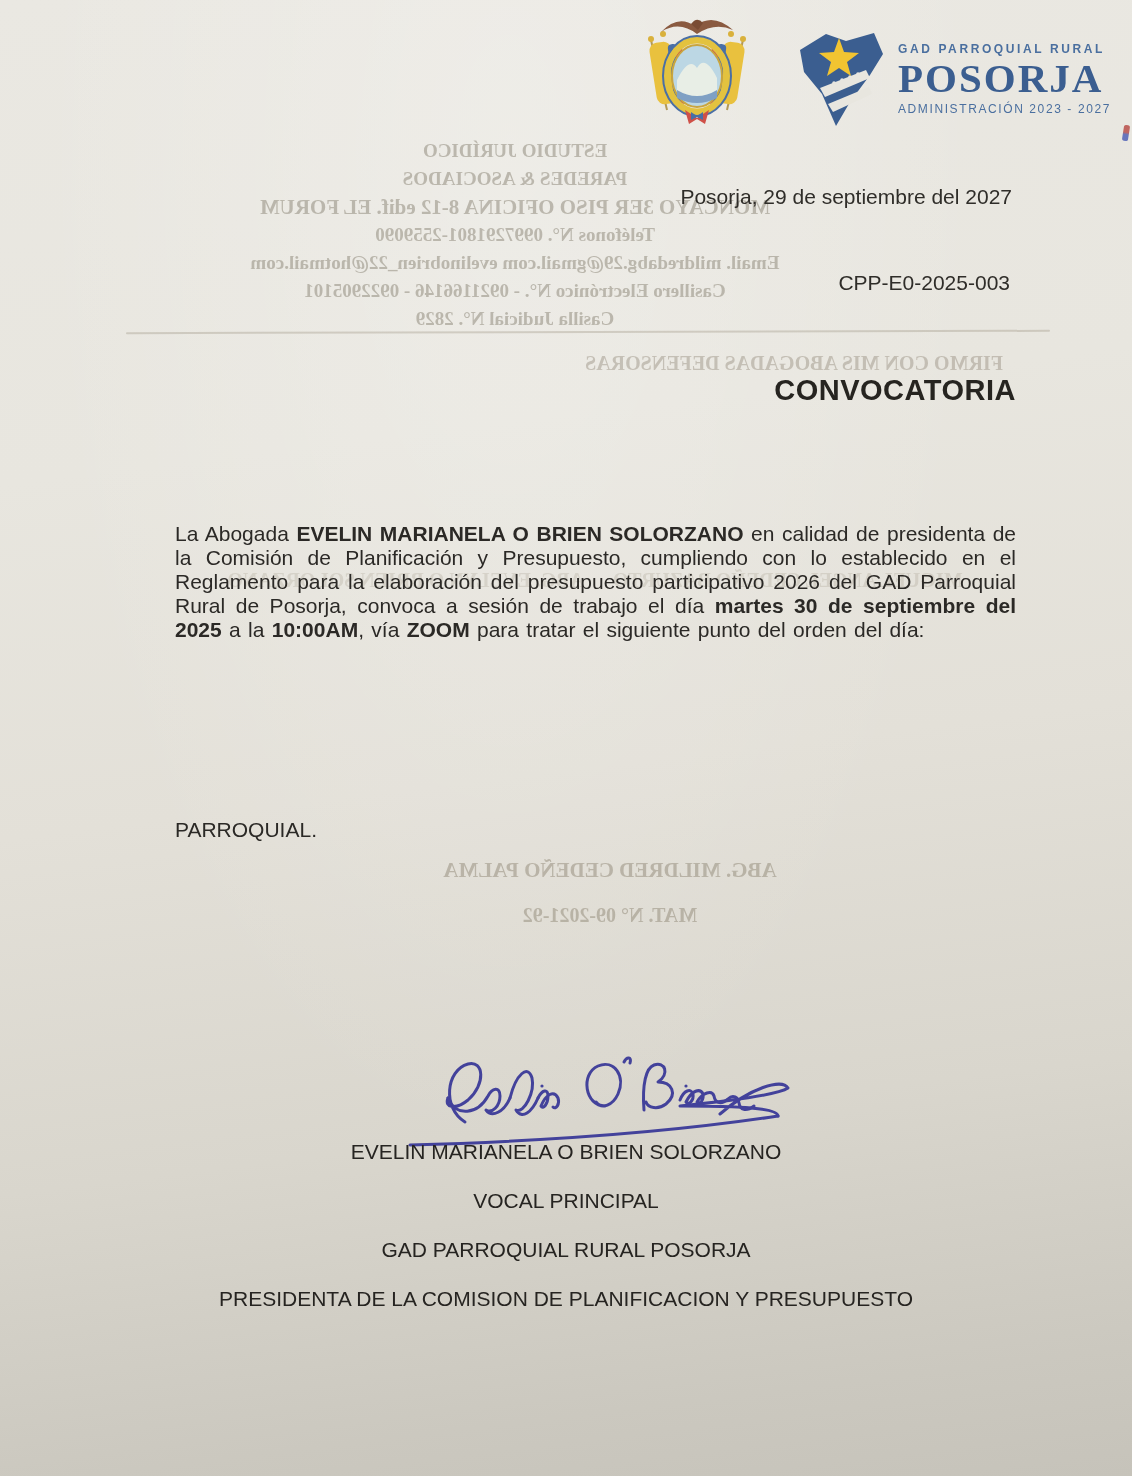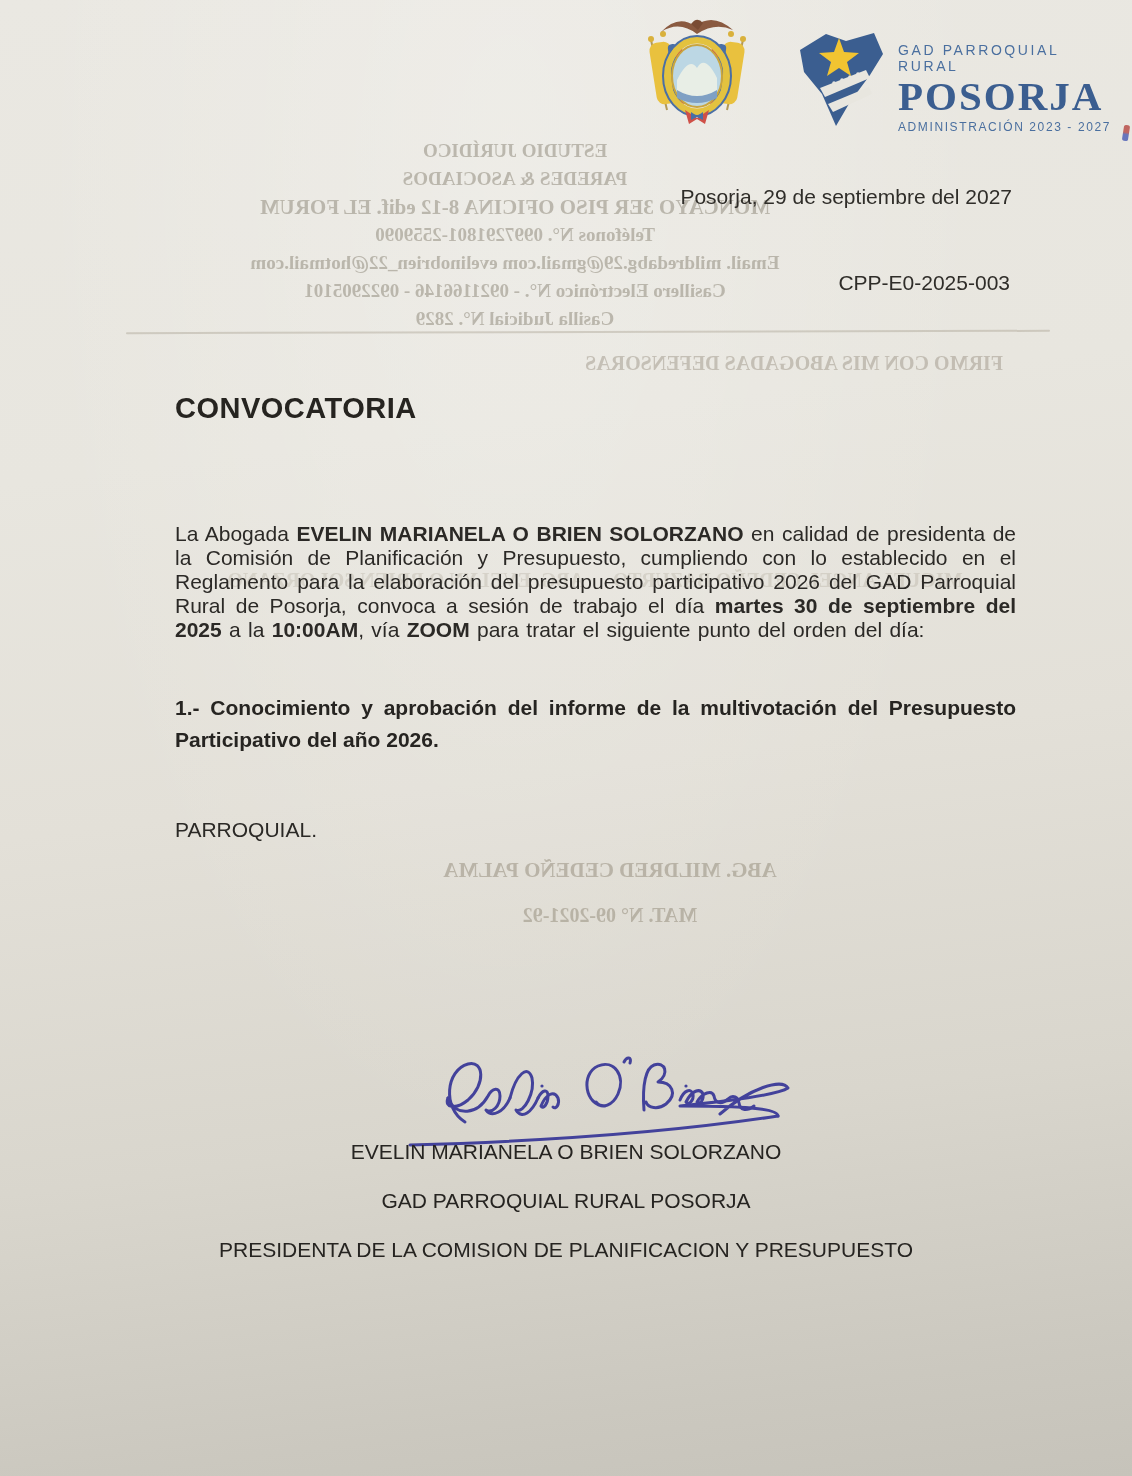--- a/index.html
+++ b/index.html
@@ -10,21 +10,21 @@
       radial-gradient(ellipse at 45% 10%, rgba(255,255,255,0.22), rgba(255,255,255,0) 55%),
       linear-gradient(173deg,#eae8e2 0%,#e8e6df 30%,#e3e0d8 52%,#d9d6cd 74%,#cbc8bf 92%,#c6c3ba 100%);
   }
   .abs{position:absolute;}
 
   
   .coat{left:633px;top:10px;width:128px;height:128px;}
   .logo-group{left:788px;top:26px;width:330px;height:110px;display:flex;}
   .logo-shield{width:104px;height:106px;flex:0 0 auto;}
   .logo-text{padding-left:6px;padding-top:16px;}
-  .logo-orgtype{font-size:14px;font-weight:normal;letter-spacing:2.6px;color:#4a6f9f;}
+  .logo-orgtype{font-size:12px;font-weight:bold;letter-spacing:2.6px;color:#4a6f9f;}
   .logo-orgname{font-family:Liberation Serif, serif;font-size:41px;font-weight:bold;letter-spacing:2px;color:#3b5e90;line-height:44px;}
   .logo-admin{font-size:12px;font-weight:normal;letter-spacing:1.6px;color:#4a6f9f;margin-top:2px;}
 
   .pen-mark{right:3px;top:125px;width:6px;height:16px;border-radius:2px;opacity:.75;
     background:linear-gradient(180deg,#b23a35 45%,#3a4fb0 60%);transform:rotate(9deg);}
 
   
   .bleed{left:108px;top:137px;width:814px;transform:scaleX(-1);
     font-family:"Liberation Serif",serif;text-align:center;
     color:rgba(124,116,100,0.44);filter:blur(0.5px);}
@@ -40,21 +40,21 @@
     color:rgba(138,128,110,0.20);filter:blur(0.6px);}
   .ghost-signer{left:300px;top:858px;width:620px;transform:scaleX(-1);text-align:center;
     font-family:"Liberation Serif",serif;font-weight:bold;
     color:rgba(129,119,101,0.42);filter:blur(0.5px);}
   .ghost-signer .gl1{font-size:21px;margin-bottom:21px;}
   .ghost-signer .gl2{font-size:20px;}
 
   
   .dateline{right:120px;top:185px;font-size:21px;color:#2f2d29;}
   .refnum{right:122px;top:231px;font-size:21px;color:#2f2d29;margin-top:40px;}
-  .doc-title{left:175px;top:392px;width:841px;text-align:left;
+  .doc-title{left:175px;top:374px;width:841px;text-align:right;
     font-size:29px;font-weight:bold;letter-spacing:.5px;color:#262420;}
   .body-p{left:175px;top:522px;width:841px;font-size:21px;line-height:24px;
     color:#2b2926;text-align:justify;word-spacing:1.5px;}
   .agenda{left:175px;top:692px;width:841px;font-size:21px;line-height:32px;
     color:#262421;font-weight:bold;text-align:justify;}
   .closing{left:175px;top:818px;font-size:21px;color:#2b2926;}
 
   
   .sig{left:380px;top:1044px;width:420px;height:112px;}
   .footer{left:146px;top:1140px;width:840px;text-align:center;color:#262421;}
@@ -133,21 +133,20 @@
   <div class="abs bleed-motto">FIRMO CON MIS ABOGADAS DEFENSORAS</div>
   <div class="abs ghost-mid">MIGUEL ANGEL CEDEÑO BAZURTO      ABG. EVELYN O BRIEN SOLORZANO</div>
 
   <div class="abs dateline">Posorja, 29 de septiembre del 2027</div>
   <div class="abs refnum">CPP-E0-2025-003</div>
 
   <div class="abs doc-title">CONVOCATORIA</div>
 
   <div class="abs body-p"><span>La Abogada </span><b>EVELIN MARIANELA O BRIEN SOLORZANO</b><span> en calidad de presidenta de la Comisión de Planificación y Presupuesto, cumpliendo con lo establecido en el Reglamento para la elaboración del presupuesto participativo 2026 del GAD Parroquial Rural de Posorja, convoca a sesión de trabajo el día </span><b>martes 30 de septiembre del 2025</b><span> a la </span><b>10:00AM</b><span>, vía </span><b>ZOOM</b><span> para tratar el siguiente punto del orden del día:</span></div>
 
-  <div class="abs agenda">1.- Conocimiento y aprobación del informe de la multivotación del Presupuesto Participativo del año 2026.</div>
 
   <div class="abs closing">PARROQUIAL.</div>
 
   <div class="abs ghost-signer">
     <div class="gl1">ABG. MILDRED CEDEÑO PALMA</div>
     <div class="gl2">MAT. N° 09-2021-92</div>
   </div>
 
   <svg class="abs sig" viewBox="0 0 420 112" fill="none" stroke="#43429b" stroke-width="3" stroke-linecap="round" stroke-linejoin="round">
 
@@ -164,17 +163,18 @@
 
     <path d="M264,66 C262,40 266,24 274,21 C285,17 290,30 278,38 C292,38 298,50 286,60 C278,66 268,64 266,58"></path>
     <path d="M300,56 C304,46 311,44 313,50 C314,56 309,62 306,58 C312,46 320,44 323,50 C324,56 320,61 317,58 C323,48 332,46 334,52 C335,58 340,62 348,55 C353,50 358,53 359,59 C360,66 366,68 374,62"></path>
 
     <circle cx="162" cy="42" r="1.6" fill="#43429b" stroke="none"></circle>
     <circle cx="306" cy="42" r="1.6" fill="#43429b" stroke="none"></circle>
   </svg>
 
   <div class="abs footer">
     <div class="fl">EVELIN MARIANELA O BRIEN SOLORZANO</div>
+    <div class="fl">VOCAL PRINCIPAL</div>
     <div class="fl">GAD PARROQUIAL RURAL POSORJA</div>
     <div class="fl">PRESIDENTA DE LA COMISION DE PLANIFICACION Y PRESUPUESTO</div>
   </div>
 
 </div>
 
 </body></html>

